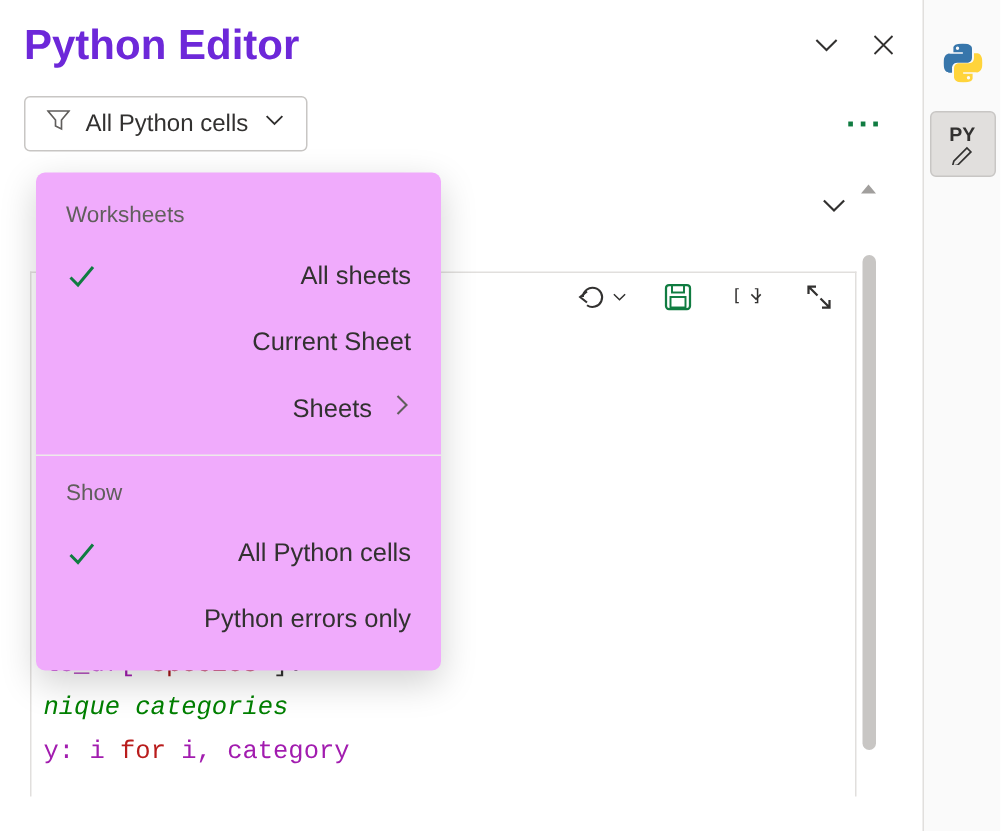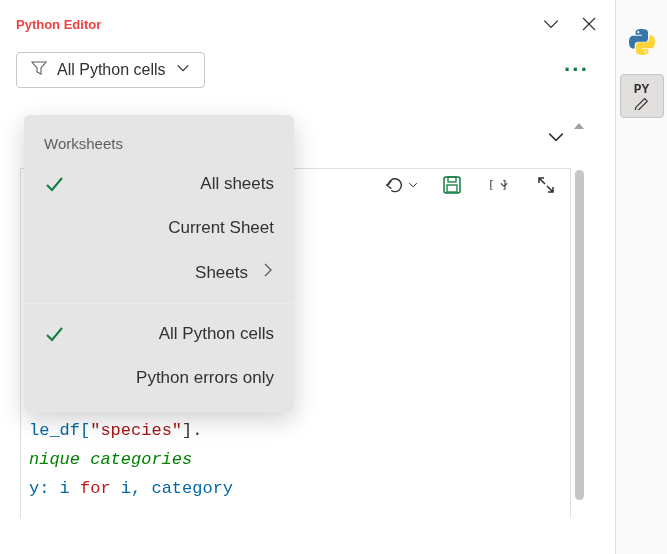--- a/index.html
+++ b/index.html
@@ -50,23 +50,23 @@
       background: #e1dfdd;
       border: 1px solid #c8c6c4;
     }
     .header {
       display: flex;
       align-items: center;
       justify-content: space-between;
       margin-bottom: 18px;
     }
     .header-title {
-      font-size: 13px;
+      font-size: 28px;
       font-weight: 600;
-      color: #ef4444;
+      color: #6d28d9;
     }
     .header-right {
       display: flex;
       gap: 18px;
       align-items: center;
     }
     .hdr-icon {
       width: 20px;
       height: 20px;
       display: flex;
@@ -98,21 +98,21 @@
       letter-spacing: 1px;
       font-weight: bold;
       cursor: pointer;
       margin-right: 10px;
     }
     .dropdown {
       position: absolute;
       left: 24px;
       top: 115px;
       width: 270px;
-      background: #e5e5e5;
+      background: #f0abfc;
       border-radius: 6px;
       box-shadow: 0 8px 24px rgba(0,0,0,0.18);
       z-index: 10;
       padding: 12px 0;
     }
     .dd-header {
       font-size: 15px;
       color: #605e5c;
       padding: 8px 20px 10px 20px;
     }
@@ -181,21 +181,21 @@
       margin-left: 4px;
       margin-right: 28px;
       border-left: 1px solid #e1dfdd;
       border-right: 1px solid #e1dfdd;
       white-space: pre;
       overflow: hidden;
     }
     .kw { color: #b91c1c; }
     .str { color: #a31515; }
     .cmt { color: #008000; font-style: italic; }
-    .id { color: #0369a1; }
+    .id { color: #a21caf; }
     .chev-top {
       position: absolute;
       right: 50px;
       top: 128px;
     }
     .scrollbar-track {
       position: absolute;
       right: 30px;
       top: 118px;
       bottom: 0;
@@ -210,21 +210,21 @@
     .scroll-thumb {
       position: absolute;
       top: 52px;
       right: 1px;
       width: 9px;
       height: 330px;
       background: #c8c6c4;
       border-radius: 5px;
     }
     .py-badge {
-      font-family: Liberation Mono, monospace;
+      font-family: Liberation Sans, sans-serif;
       font-size: 13px;
       font-weight: 600;
       color: #323130;
     }
   </style>
 </head>
 <body>
 
 <div class="outer">
   <div class="panel">
@@ -339,20 +339,21 @@
       <div class="dd-item">
         <span class="dd-check"></span>
         <span class="dd-label">Sheets</span>
         <span class="dd-arrow-right">
           <svg width="12" height="16" viewBox="0 0 12 16">
               <path d="M3 2 L9 8 L3 14" stroke="#605e5c" stroke-width="1.4" fill="none"></path>
             </svg>
         </span>
       </div>
       <div class="dd-divider"></div>
+      <div class="dd-header">Show</div>
       <div class="dd-item">
         <span class="dd-check">
           <svg width="20" height="20" viewBox="0 0 20 20">
               <path d="M3 11 L8 16 L18 4" stroke="#107c41" stroke-width="2" fill="none"></path>
             </svg>
         </span>
         <span class="dd-label">All Python cells</span>
       </div>
       <div class="dd-item">
         <span class="dd-check"></span>

